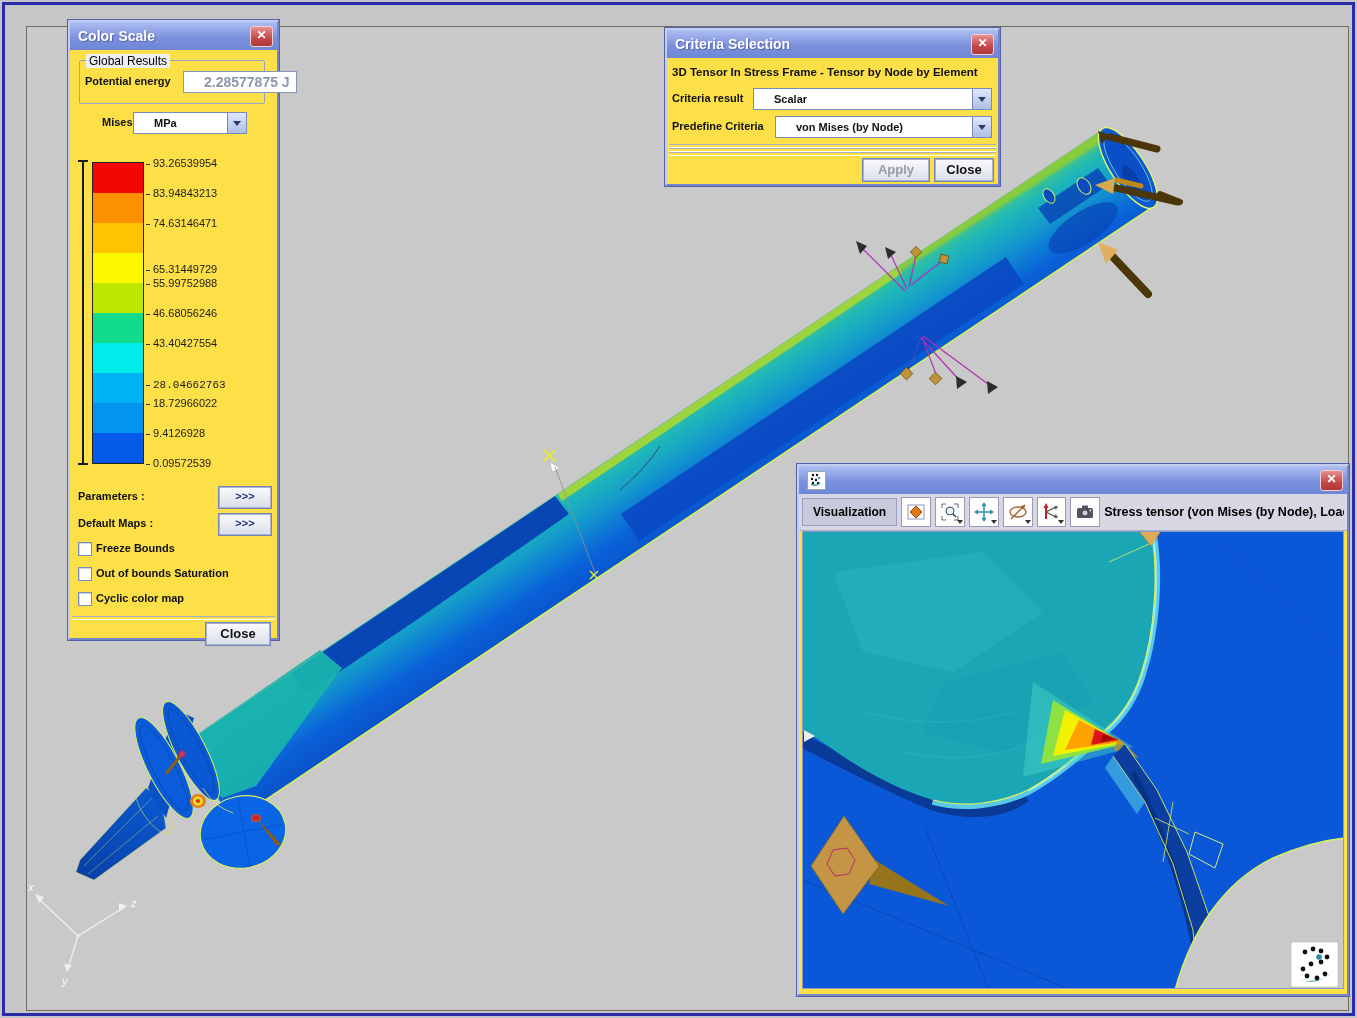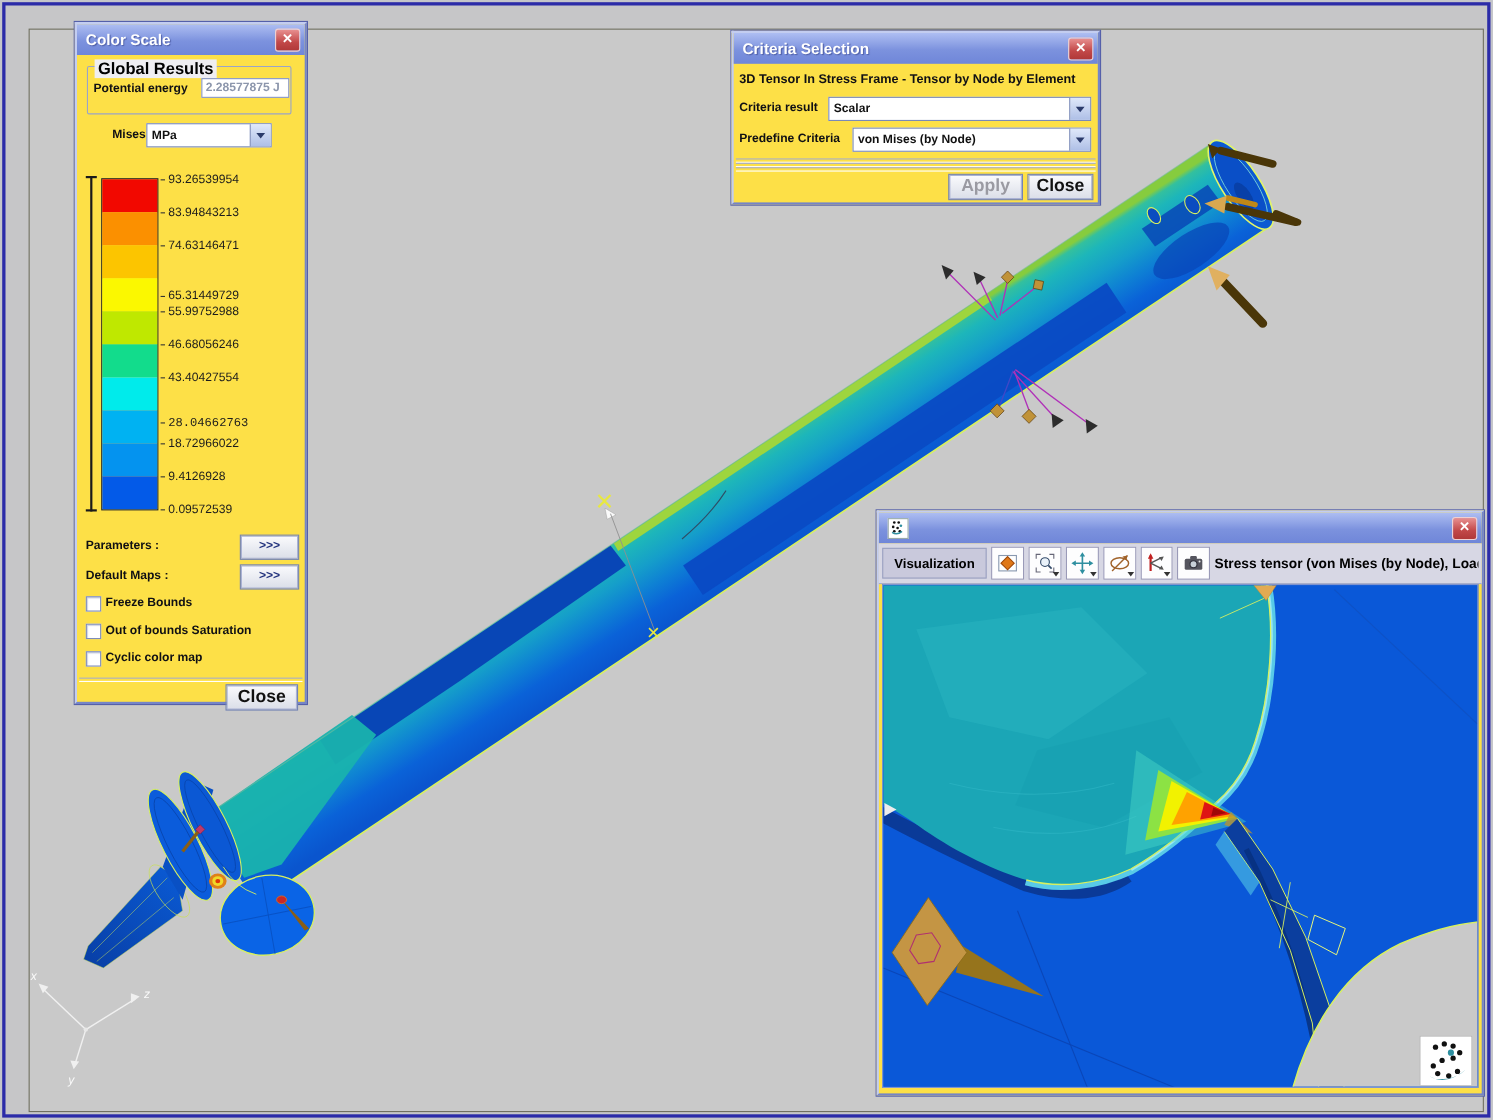--- a/index.html
+++ b/index.html
@@ -15,42 +15,42 @@
   .dlg{position:absolute;background:#fde047;border:2px solid;
        border-color:#c3cdf0 #7585c8 #7585c8 #c3cdf0;
        box-shadow:0 0 0 1px #5560aa;z-index:10;}
   .titlebar{height:28px;background:linear-gradient(#aebef2,#7c92de 55%,#6f86d8);
             display:flex;align-items:center;padding:0 4px 0 8px;}
   .titlebar .t{color:#fff;font-weight:bold;font-size:14px;flex:1;text-shadow:1px 1px 1px #5060a8;}
   .xbtn{width:21px;height:19px;background:linear-gradient(#e89090,#c24848 60%,#b03838);
         border:1px solid #f0d0d0;border-radius:3px;color:#fff;font-weight:bold;
         font-size:12px;line-height:17px;text-align:center;cursor:pointer;}
   .btn{background:linear-gradient(#fbfbfd,#dadee8);border:1px solid #7484b4;
-       box-shadow:0 0 0 1px #aab2d4 inset;font-size:16px;font-weight:bold;
+       box-shadow:0 0 0 1px #aab2d4 inset;font-size:13px;font-weight:bold;
        color:#111;text-align:center;cursor:pointer;}
   .btn.disabled{color:#9a9aa2;}
   .combo{position:absolute;background:#fff;border:1px solid #7a8ab8;height:20px;
          font-size:11px;font-weight:bold;color:#111;display:flex;align-items:center;}
-  .combo .val{flex:1;padding-left:4px;white-space:nowrap;overflow:hidden;}
+  .combo .val{flex:1;padding-left:20px;white-space:nowrap;overflow:hidden;}
   .combo .arrowbtn{width:18px;height:100%;background:linear-gradient(#dfe8fa,#aebfe6);
          border-left:1px solid #7a8ab8;display:flex;align-items:center;justify-content:center;}
   .caret{width:0;height:0;border-left:4px solid transparent;border-right:4px solid transparent;
          border-top:5px solid #2a3a6a;}
   .lbl{position:absolute;font-size:11px;font-weight:bold;color:#101014;white-space:nowrap;}
   .chk{position:absolute;width:12px;height:12px;background:#fff;border:1px solid #7e8cba;
        box-shadow:1px 1px 1px #cfd4e4 inset;}
   
   #color-scale{left:68px;top:20px;width:207px;height:616px;}
   .cs-body{position:relative;height:586px;}
   .groupbox{position:absolute;left:9px;top:10px;width:184px;height:42px;
             border:1px solid #9aa4c8;border-radius:2px;}
   .groupbox .legend{position:absolute;left:6px;top:-7px;background:#efeef2;
-            padding:0 3px;font-size:15px;font-weight:bold;}
-  .field{position:absolute;background:#fff;border:1px solid #8694c0;font-size:11px;
-         font-weight:bold;color:#8c96ac;padding:2px 3px;white-space:nowrap;}
+            padding:0 3px;font-size:12px;font-weight:normal;}
+  .field{position:absolute;background:#fff;border:1px solid #8694c0;font-size:14px;
+         font-weight:bold;color:#8c96ac;padding:2px 20px;white-space:nowrap;}
   .scale-band{width:50px;height:30px;}
   .scale-bar{position:absolute;left:22px;top:112px;border:1px solid #222;}
   .bracket{position:absolute;left:12px;top:110px;width:2px;height:305px;background:#1a1a1a;}
   .bracket:before,.bracket:after{content:"";position:absolute;left:-4px;width:10px;height:2px;background:#1a1a1a;}
   .bracket:before{top:0;} .bracket:after{bottom:0;}
   .scale-label{position:absolute;left:76px;font-size:11px;color:#1c1c1c;height:14px;
                line-height:14px;white-space:nowrap;}
   .scale-label .tick{display:inline-block;width:4px;height:1px;background:#333;
                vertical-align:middle;margin-right:3px;}
   .more-btn{position:absolute;width:52px;height:21px;font-size:11px;line-height:19px;color:#20307c;}

